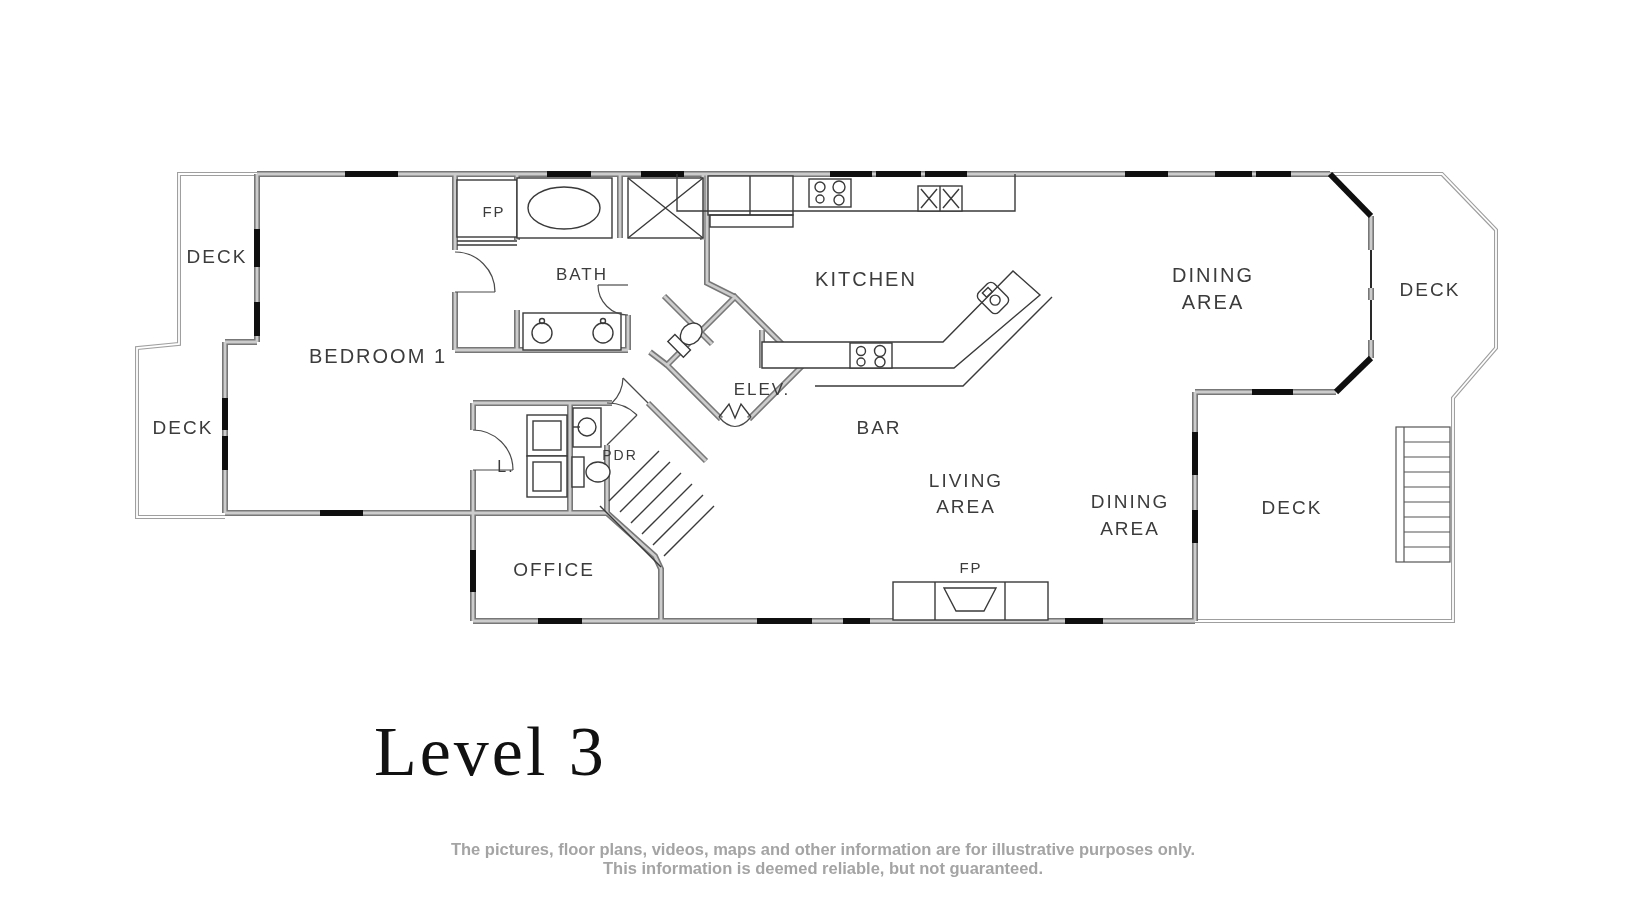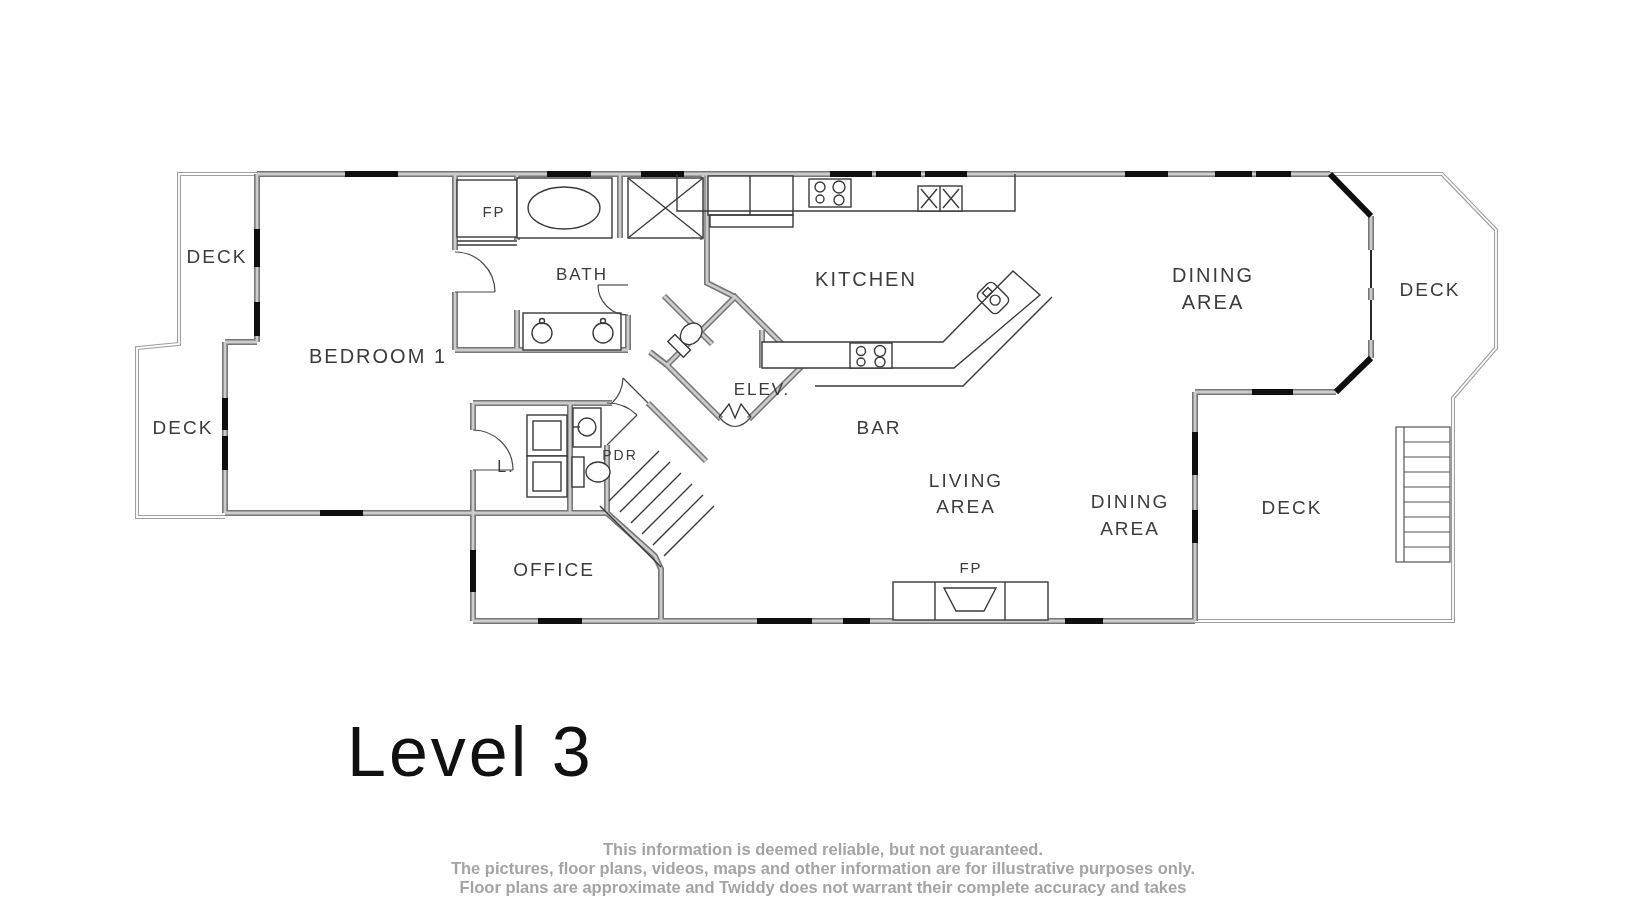--- a/index.html
+++ b/index.html
@@ -10,22 +10,22 @@
   .wall-core{stroke:#cccccc;stroke-width:2.8;fill:none;stroke-linecap:butt;}
   .win{stroke:#0f0f0f;stroke-width:6;fill:none;stroke-linecap:butt;}
   .win-thin{stroke:#2a2a2a;stroke-width:2;fill:none;}
   .rail-outer{stroke:#9f9f9f;stroke-width:4;fill:none;stroke-linejoin:miter;}
   .rail-core{stroke:#ffffff;stroke-width:1.8;fill:none;stroke-linejoin:miter;}
   .fix{stroke:#3a3a3a;stroke-width:1.4;fill:#ffffff;}
   .fixl{stroke:#3a3a3a;stroke-width:1.4;fill:none;}
   .arc{stroke:#4a4a4a;stroke-width:1.2;fill:none;}
   .gap{stroke:#ffffff;stroke-width:9;fill:none;}
   text.room{fill:#3c3c3c;letter-spacing:2px;}
-  .title{position:absolute;left:347px;top:712px;font-size:70px;font-weight:200;
-         color:#111;letter-spacing:3px;font-family:Liberation Sans, sans-serif;}
+  .title{position:absolute;left:374px;top:712px;font-size:70px;font-weight:200;
+         color:#111;letter-spacing:3px;font-family:Liberation Serif, serif;}
   .disclaimer{position:absolute;left:395px;top:840px;width:856px;text-align:center;
               font-size:16.5px;line-height:19px;font-weight:600;color:#a4a4a4;}
 </style>
 </head>
 <body>
 
 <div class="canvas">
 
 <svg class="plan" width="1632" height="916" viewBox="0 0 1632 916">
 
@@ -247,18 +247,17 @@
     <text class="room" x="1130" y="535" font-size="19">AREA</text>
     <text class="room" x="1292" y="514" font-size="19">DECK</text>
     <text class="room" x="554" y="576" font-size="19">OFFICE</text>
     <text class="room" x="971" y="573" font-size="15" letter-spacing="1">FP</text>
   </g>
 </svg>
 
   <div class="title">Level 3</div>
 
   <div class="disclaimer">
+    <div>The pictures, floor plans, videos, maps and other information are for illustrative purposes only.</div>
     <div>This information is deemed reliable, but not guaranteed.</div>
-    <div>The pictures, floor plans, videos, maps and other information are for illustrative purposes only.</div>
-    <div>Floor plans are approximate and Twiddy does not warrant their complete accuracy and takes</div>
   </div>
 
 </div>
 
 </body></html>

